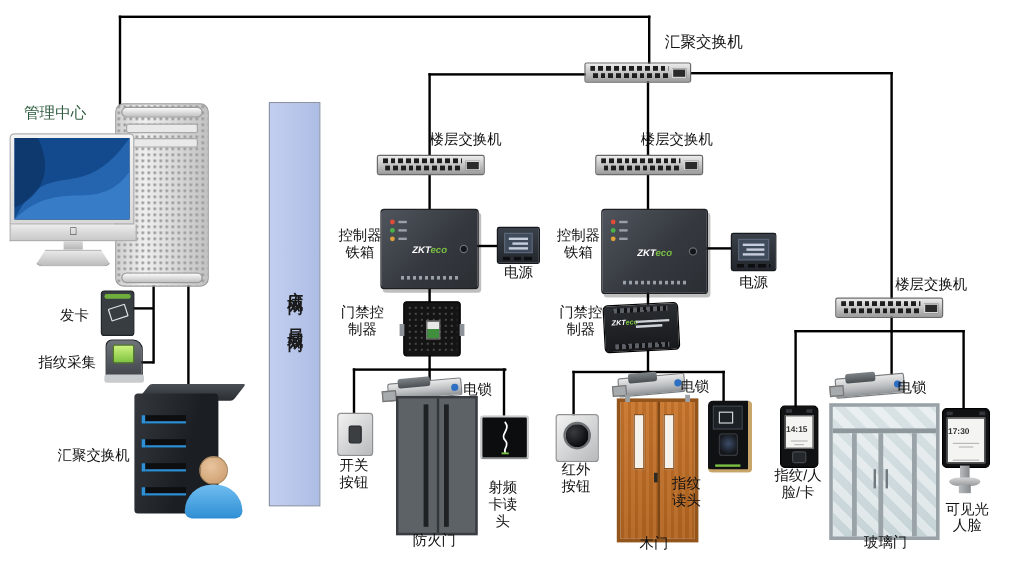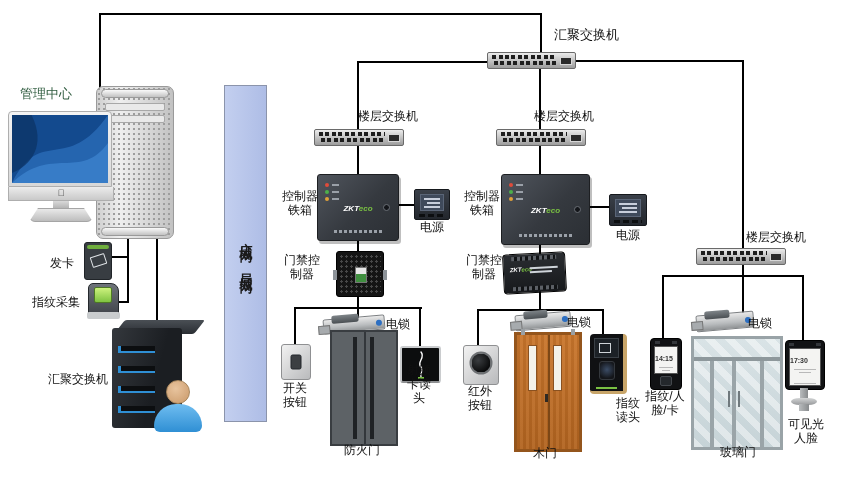--- a/index.html
+++ b/index.html
@@ -341,21 +341,21 @@
     <span class="s2" style="left:38px"></span>
   </div>
   <div class="lbl" style="left:334px;top:444px;width:56px">防火门</div>
 
   <div class="rfreader" style="left:400px;top:346px;width:37px;height:33px">
     <svg viewBox="0 0 37 33">
       <path d="M19 4 C24 10 14 14 19 19 C23 23 17 26 19 29" stroke="#fff" stroke-width="1.4" fill="none" stroke-linecap="round"></path>
       <rect x="16" y="29" width="6" height="1.6" fill="#7ac143"></rect>
     </svg>
   </div>
-  <div class="lbl" style="left:402px;top:364px;width:34px">射频
+  <div class="lbl" style="left:402px;top:400px;width:34px">射频
 卡读
 头</div>
 
   <div class="lbl" style="left:460px;top:190px;width:44px">控制器
 铁箱</div>
   <div class="ctrlbox" style="left:501px;top:174px;width:87px;height:69px">
     <span class="led" style="top:8px;background:#e04b3a">
         <i></i>
       </span>
     <span class="led" style="top:15px;background:#4cb04a">
@@ -413,21 +413,21 @@
   </div>
   <div class="lbl" style="left:528px;top:447px;width:34px">木门</div>
 
   <div class="fpreader" style="left:590px;top:334px;width:33px;height:57px">
     <span class="scr">
         <i></i>
       </span>
     <span class="sens"></span>
     <span class="logo"></span>
   </div>
-  <div class="lbl" style="left:612px;top:397px;width:32px">指纹
+  <div class="lbl" style="left:556px;top:397px;width:32px">指纹
 读头</div>
 
   <div class="lock" style="left:696px;top:313px;width:56px;height:15px">
     <span class="plate"></span>
     <span class="cyl"></span>
     <span class="cap"></span>
   </div>
   <div class="lbl tl" style="left:748px;top:317px;width:30px">电锁</div>
 
   <div class="terminal" style="left:650px;top:338px;width:30px;height:50px">

